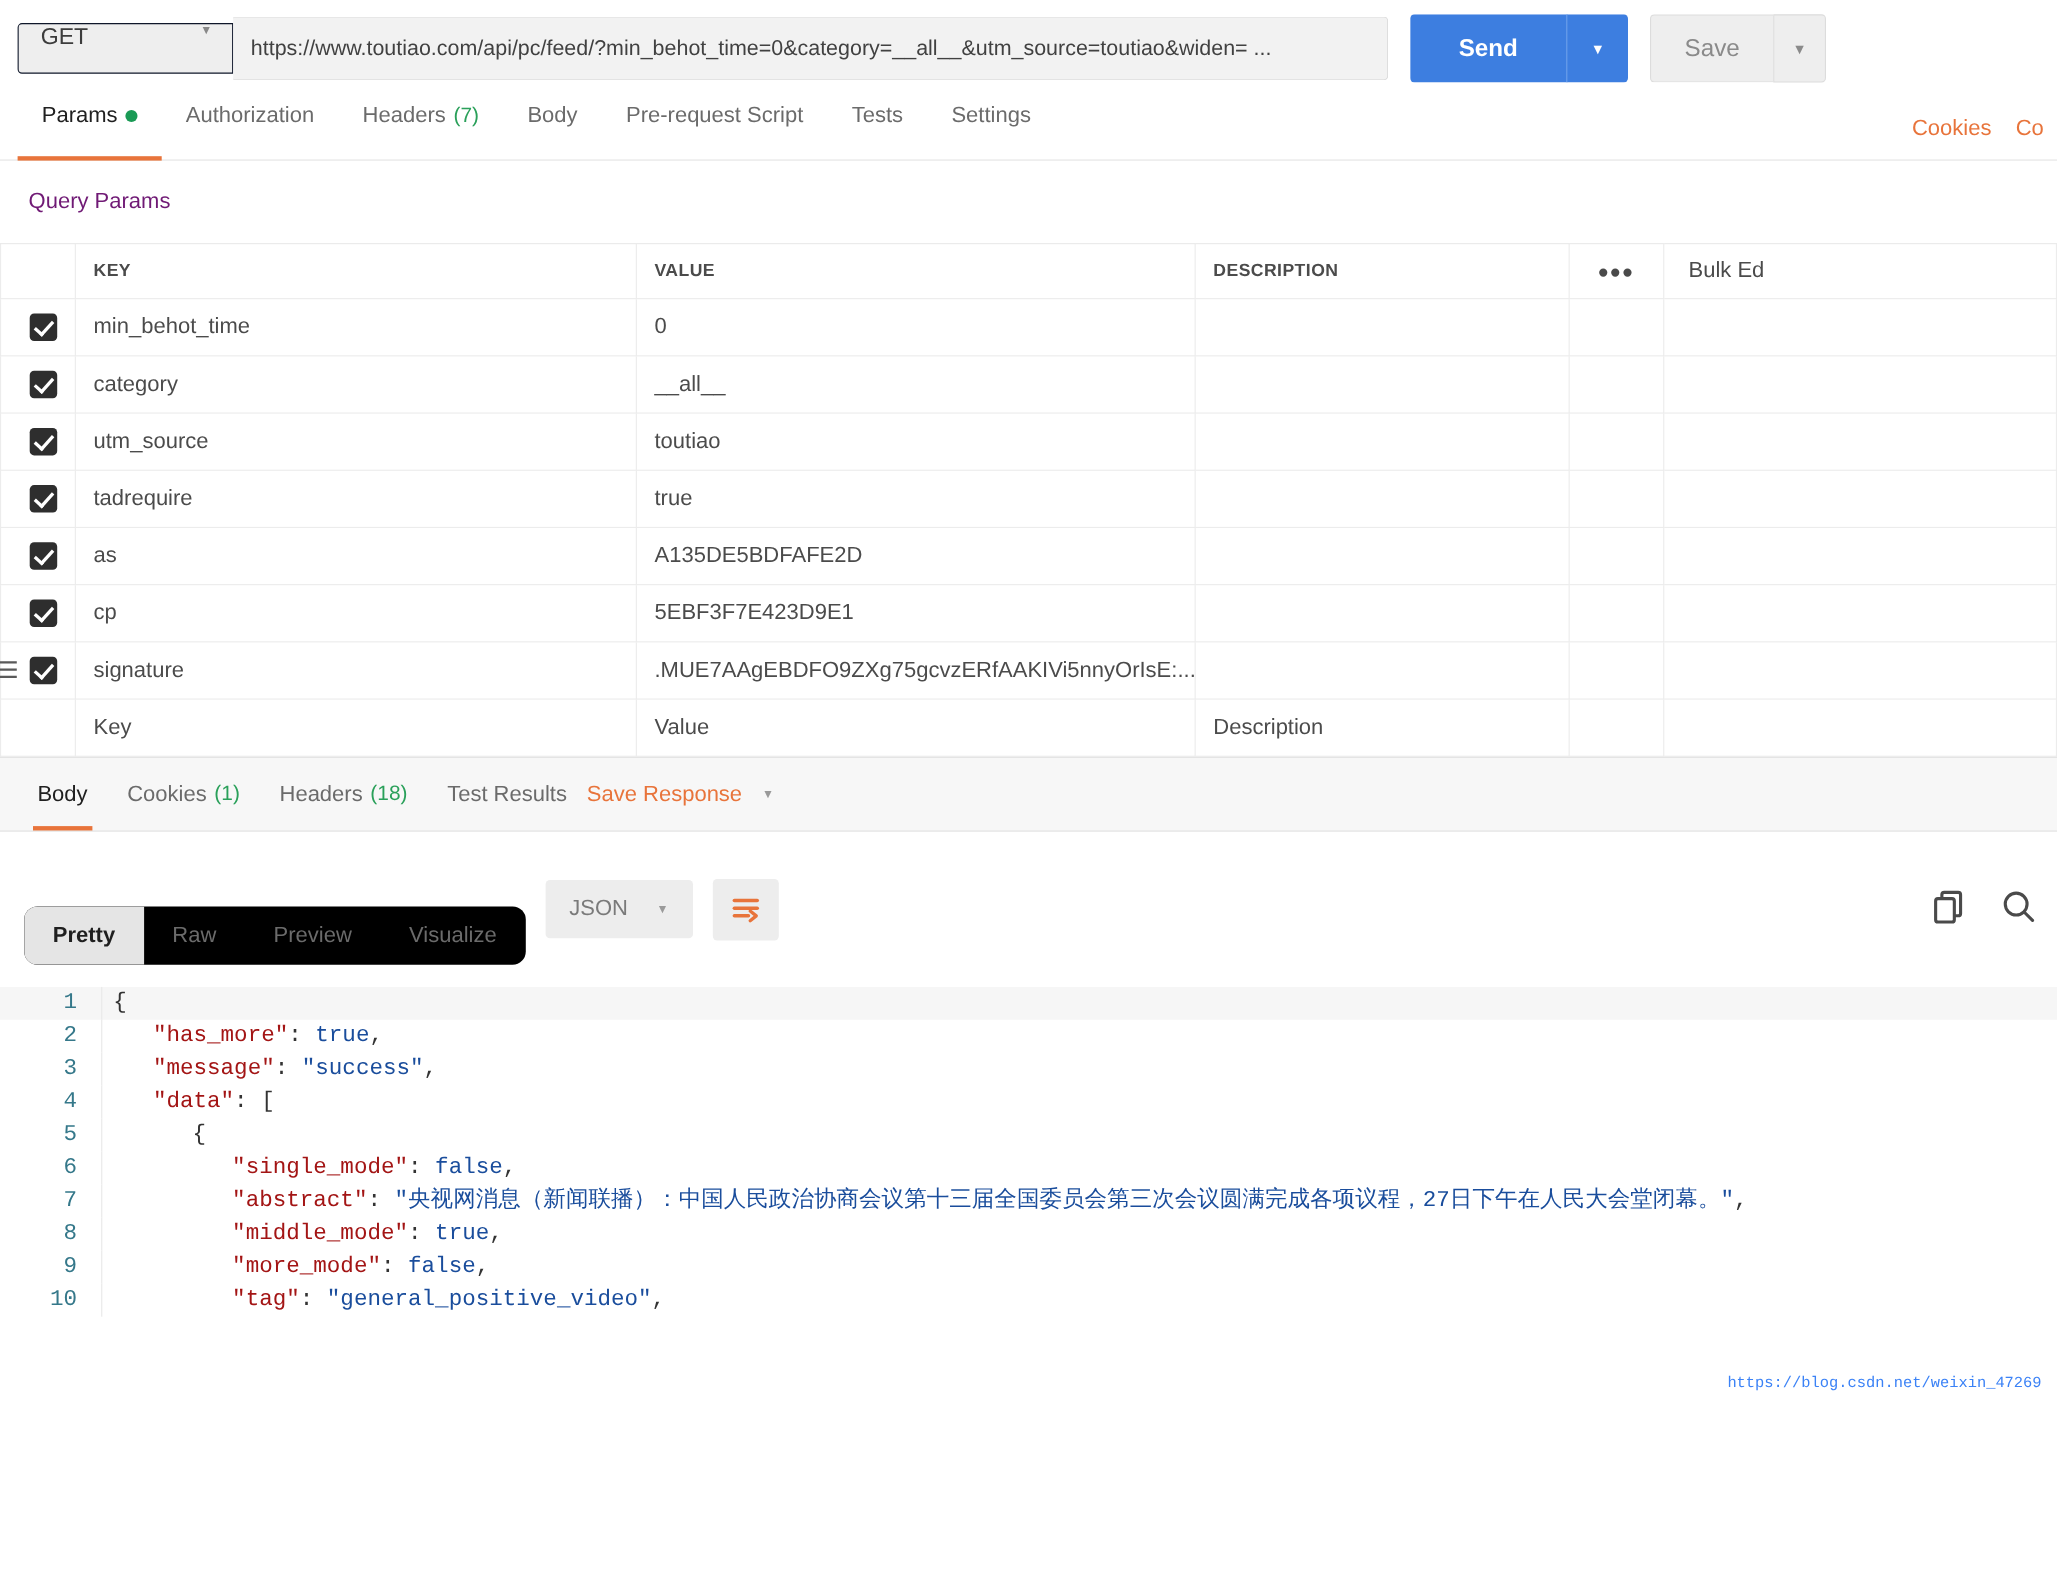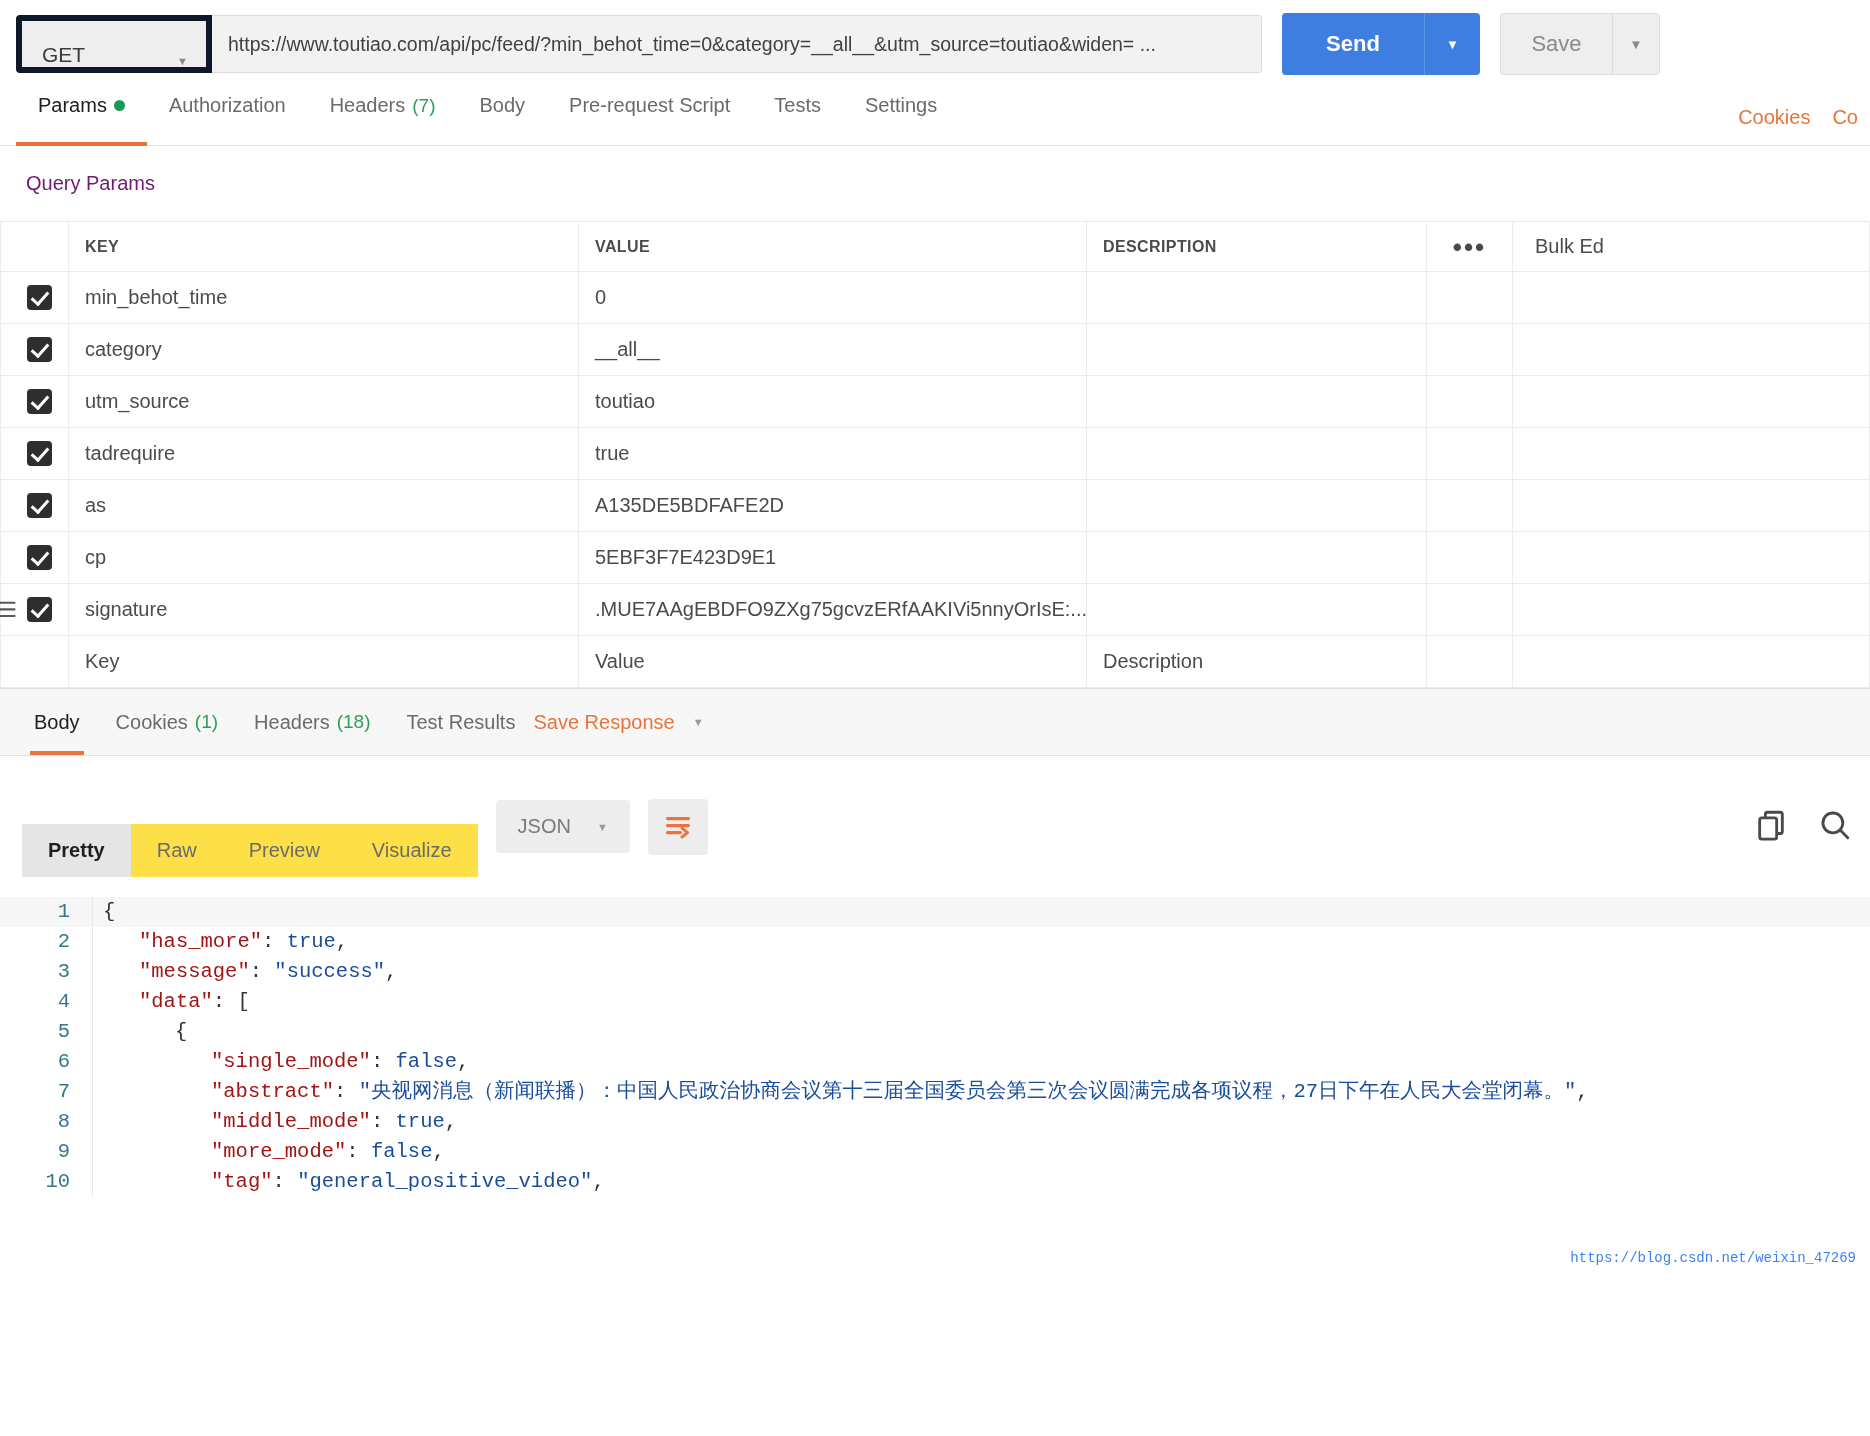--- a/index.html
+++ b/index.html
@@ -14,26 +14,26 @@
   
   .req-bar {
     display: flex;
     align-items: center;
     padding: 14px 16px 14px 16px;
     height: 88px;
     background: #ffffff;
   }
   .method-select {
     width: 196px;
-    height: 58px;
+    height: 46px;
     background: #eeeeee;
-    border: 6px solid #0f172a;
+    border: 1px solid #0f172a;
     border-radius: 4px 0 0 4px;
     display: flex;
-    align-items: flex-end;
+    align-items: flex-start;
     justify-content: space-between;
     padding: 0 18px 0 20px;
     font-size: 21px;
     color: #3c3c3c;
     cursor: pointer;
   }
   .method-select .caret { font-size: 11px; color: #888; }
   .url-input {
     flex: 0 0 1050px;
     height: 58px;
@@ -308,22 +308,22 @@
   
   .body-toolbar {
     display: flex;
     align-items: center;
     gap: 18px;
     padding: 20px 0 20px 22px;
     background: #fff;
   }
   .seg {
     display: flex;
-    background: #fde047;
-    border-radius: 0;
+    background: #000000;
+    border-radius: 12px;
     overflow: hidden;
     margin-top: 48px;
   }
   .seg div {
     font-size: 20px;
     color: #6b6b6b;
     padding: 15px 26px;
     cursor: pointer;
   }
   .seg div.active {

